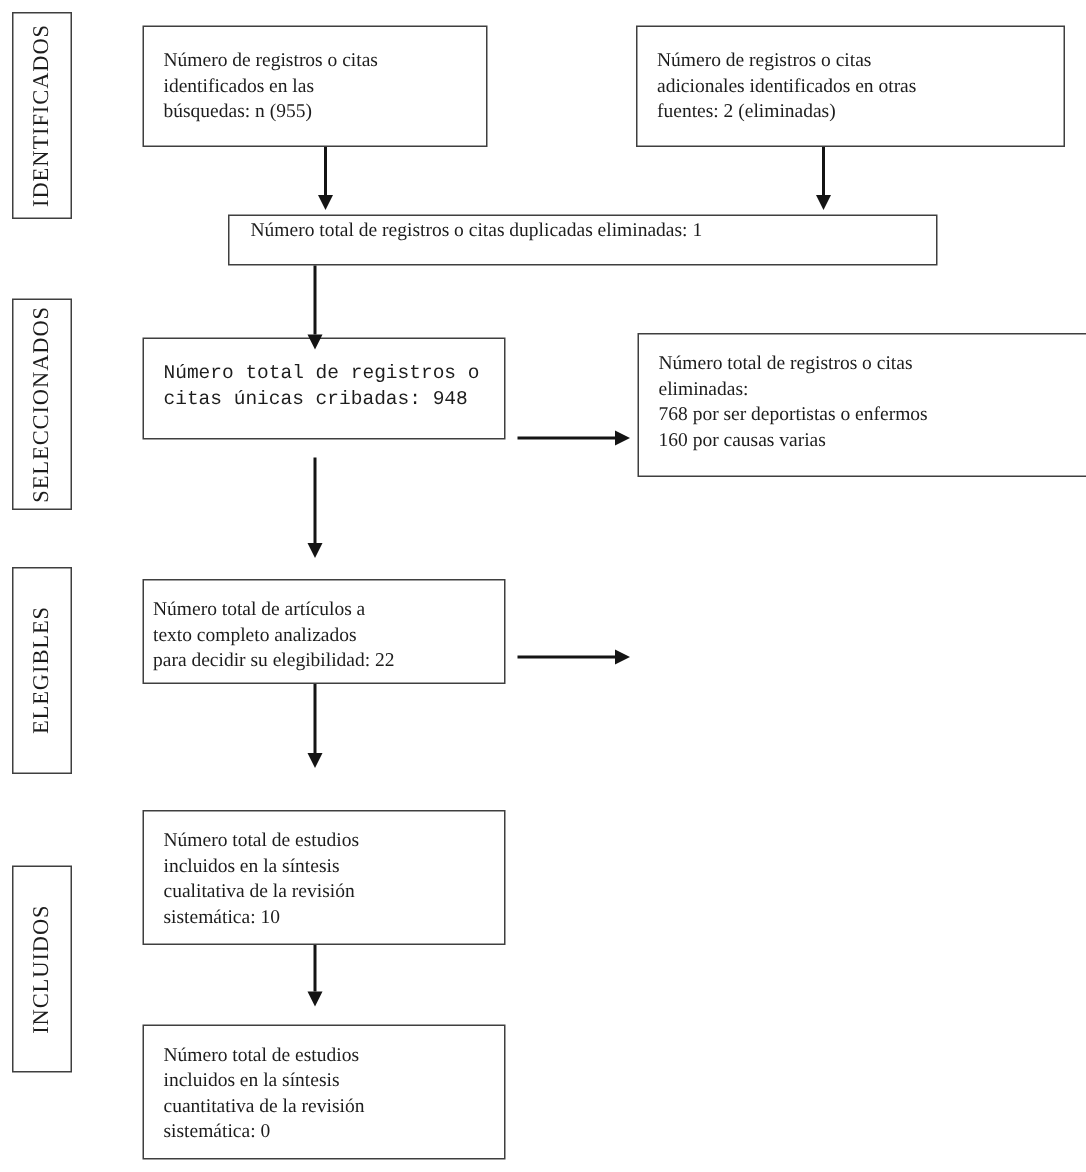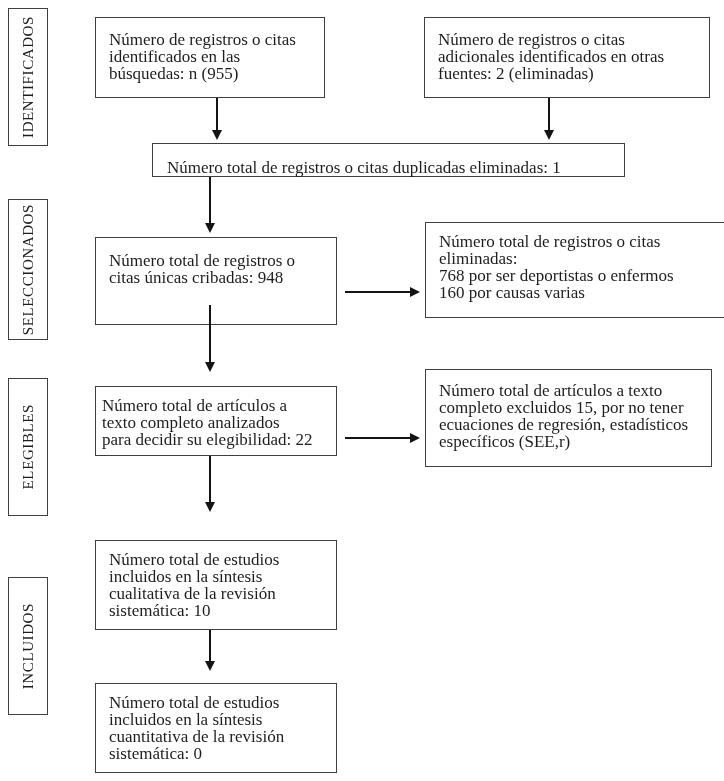--- a/index.html
+++ b/index.html
@@ -33,31 +33,31 @@
   .s1 { left: 8px;  top: 199px; width: 40px; height: 141px; }
   .s2 { left: 8px;  top: 378px; width: 40px; height: 138px; }
   .s3 { left: 8px;  top: 577px; width: 40px; height: 138px; }
 
   
   .node {
     position: absolute;
     border: 1px solid #3f3f3f;
     box-sizing: border-box;
     background: #ffffff;
-    font-size: 17px;
+    font-size: 13px;
     line-height: 17px;
   }
   .node-text {
     display: block;
     white-space: pre-line;
   }
   .b1 { left: 95px;  top: 17px;  width: 230px; height: 81px; padding: 13px 8px 0 13px; }
   .b2 { left: 424px; top: 17px;  width: 286px; height: 81px; padding: 13px 8px 0 13px; }
-  .b3 { left: 152px; top: 143px; width: 473px; height: 34px; display: flex; align-items: flex-end; padding: 0 8px 0 14px; }
-  .b4 { left: 95px;  top: 237px; width: 242px; height: 88px; padding: 14px 8px 0 13px; }
+  .b3 { left: 152px; top: 143px; width: 473px; height: 34px; display: flex; align-items: flex-start; padding: 0 8px 0 14px; }
+  .b4 { left: 95px;  top: 225px; width: 242px; height: 68px; padding: 14px 8px 0 13px; font-family: Liberation Mono, monospace; }
   .b5 { left: 425px; top: 222px; width: 332px; height: 96px; padding: 10px 6px 0 13px; }
   .b6 { left: 95px;  top: 386px; width: 242px; height: 70px; padding: 10px 8px 0 6px; }
   .b7 { left: 425px; top: 369px; width: 287px; height: 98px; padding: 12px 6px 0 13px; }
   .b8 { left: 95px;  top: 540px; width: 242px; height: 90px; padding: 10px 8px 0 13px; }
   .b9 { left: 95px;  top: 683px; width: 242px; height: 90px; padding: 10px 8px 0 13px; }
 
   
   .vline { position: absolute; width: 1.5px; background: #141414; }
   .hline { position: absolute; height: 1.5px; background: #141414; }
   .head-down {
@@ -112,26 +112,20 @@
     <span class="node-text">Número total de registros o citas
 eliminadas:
 768 por ser deportistas o enfermos
 160 por causas varias</span>
   </div>
   <div class="node b6">
     <span class="node-text">Número total de artículos a
 texto completo analizados
 para decidir su elegibilidad: 22</span>
   </div>
-  <div class="node b7">
-    <span class="node-text">Número total de artículos a texto
-completo excluidos 15, por no tener
-ecuaciones de regresión, estadísticos
-específicos (SEE,r)</span>
-  </div>
   <div class="node b8">
     <span class="node-text">Número total de estudios
 incluidos en la síntesis
 cualitativa de la revisión
 sistemática: 10</span>
   </div>
   <div class="node b9">
     <span class="node-text">Número total de estudios
 incluidos en la síntesis
 cuantitativa de la revisión

